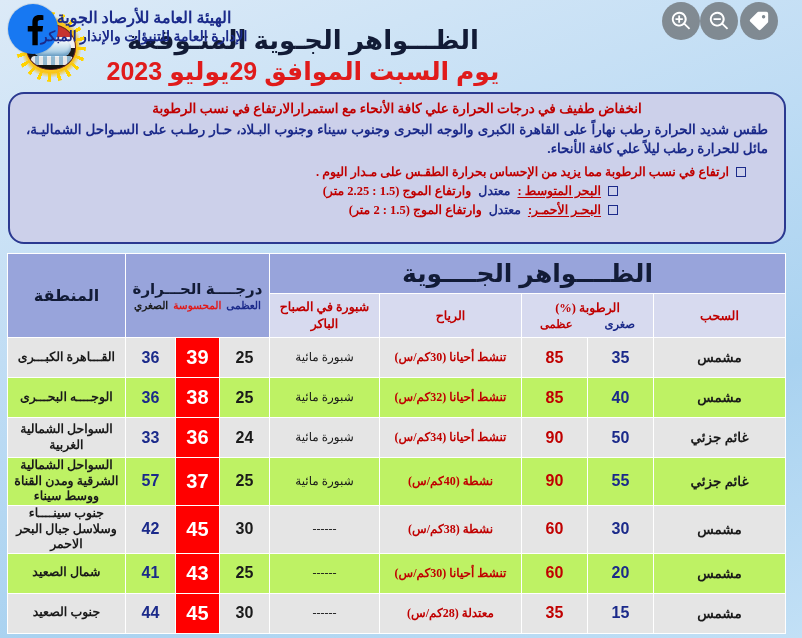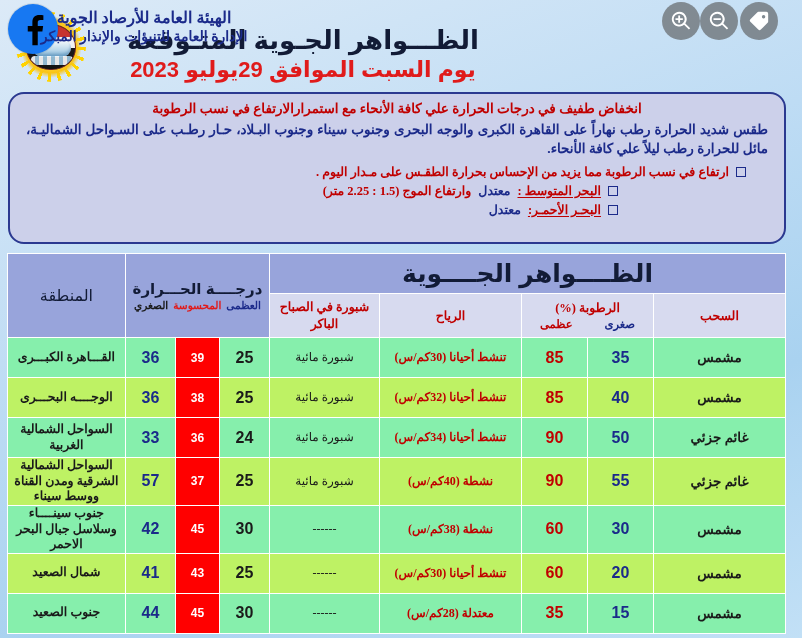--- a/index.html
+++ b/index.html
@@ -106,21 +106,21 @@
   .title-main {
     font-size: 26px;
     font-weight: 700;
     color: #121b36;
     letter-spacing: 0px;
     line-height: 1.12;
     white-space: nowrap;
   }
   .title-date {
     margin-top: 3px;
-    font-size: 22px;
+    font-size: 25px;
     font-weight: 700;
     color: #e01b1b;
     line-height: 1.1;
     white-space: nowrap;
   }
 
   .org {
     position: absolute;
     top: 8px; left: 14px;
     text-align: center;
@@ -242,21 +242,21 @@
   }
   .hdr-temp-title {
     font-size: 15px;
     font-weight: 700;
     color: #121b36;
     letter-spacing: .5px;
     line-height: 1.2;
   }
   .hdr-region {
     font-size: 16px;
-    font-weight: 400;
+    font-weight: 700;
     color: #121b36;
   }
   
   .hdr-sub th {
     background: #d7daef;
     height: 44px;
   }
   .sub-red {
     font-size: 12.5px;
     font-weight: 700;
@@ -282,41 +282,41 @@
     font-weight: 700;
     font-family: "Liberation Serif", "DejaVu Serif", serif;
     margin-top: 1px;
   }
   .t-max { color: #1b2a8a; }
   .t-feel { color: #e01b1b; }
   .t-min { color: #1a1a1a; }
 
   
   tbody tr { height: 40px; }
-  tbody tr.odd  td { background: #86efac; }
+  tbody tr.odd  td { background: #e5e5e5; }
   tbody tr.even td { background: #bef264; }
 
   .c-cloud {
     font-size: 13.5px; font-weight: 700; color: #1a1a1a;
     font-family: "Liberation Serif", "DejaVu Serif", serif;
   }
   .c-hum-max { font-size: 16px; font-weight: 700; color: #c00000; }
   .c-hum-min { font-size: 16px; font-weight: 700; color: #1b2a8a; }
   .c-wind {
     font-size: 12px; font-weight: 700; color: #c00000;
     font-family: "Liberation Serif", "DejaVu Serif", serif;
     white-space: nowrap;
   }
   .c-fog {
     font-size: 12px; font-weight: 400; color: #1a1a1a;
     font-family: "Liberation Serif", "DejaVu Serif", serif;
   }
   .c-tmin { font-size: 16px; font-weight: 700; color: #1a1a1a; }
   .c-tfeel {
-    font-size: 12px; font-weight: 700; color: #ffffff;
+    font-size: 20px; font-weight: 700; color: #ffffff;
     background: #ff0000 !important;
   }
   .c-tmax { font-size: 16px; font-weight: 700; color: #1b2a8a; }
   .c-region {
     font-size: 12.5px; font-weight: 700; color: #1a1a1a;
     font-family: "Liberation Serif", "DejaVu Serif", serif;
     line-height: 1.25;
     letter-spacing: .3px;
   }
 </style>
@@ -382,20 +382,21 @@
         <span class="bullet-box"></span>
         <span class="bl-sea">البحر المتوسط :</span>
         <span class="bl-blue">معتدل</span>
         <span class="bl-red">وارتفاع الموج (1.5 : 2.25 متر)</span>
       </div>
 
       <div class="bullet-row b3">
         <span class="bullet-box"></span>
         <span class="bl-sea">البحـر الأحمـر:</span>
         <span class="bl-blue">معتدل</span>
+        <span class="bl-red">وارتفاع الموج (1.5 :  2 متر)</span>
       </div>
     </div>
   </div>
 
   <div class="tablewrap">
     <table class="fc">
       <colgroup>
         <col style="width:132px">
         <col style="width:66px">
         <col style="width:66px">

